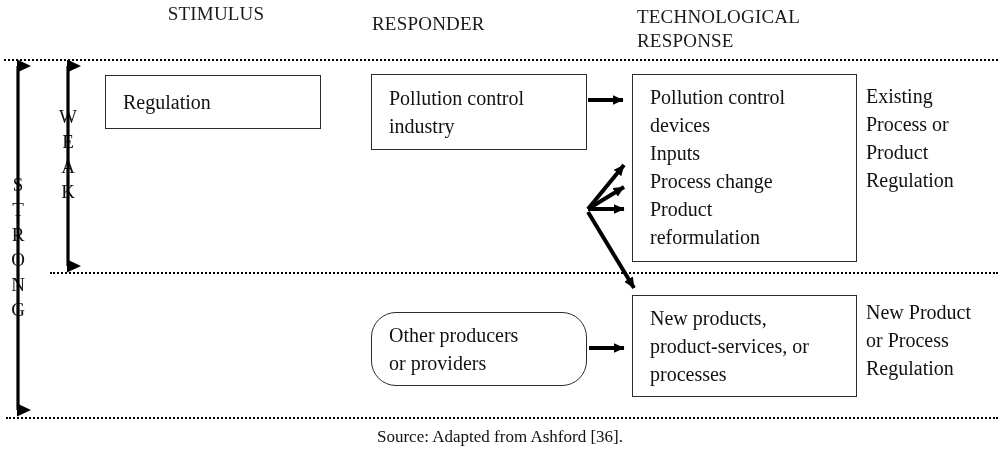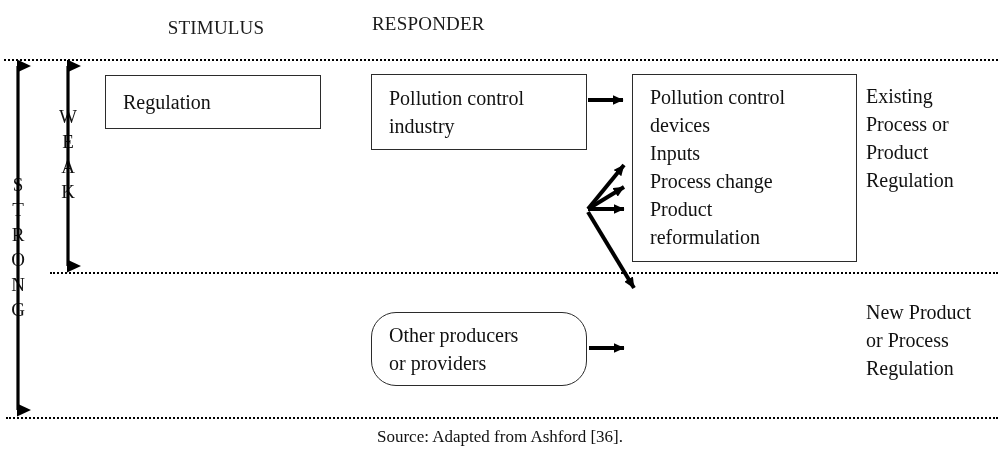--- a/index.html
+++ b/index.html
@@ -19,21 +19,21 @@
     overflow: hidden;
   }
   .col-header {
     position: absolute;
     font-size: 19px;
     line-height: 24px;
     letter-spacing: 0.2px;
     white-space: pre-line;
     color: #1a1a1a;
   }
-  .hdr-stimulus   { left: 106px; top: 16px; width: 220px; text-align: center; }
+  .hdr-stimulus   { left: 106px; top: 2px; width: 220px; text-align: center; }
   .hdr-responder  { left: 372px; top: 12px; width: 214px; text-align: left; }
   .hdr-tech       { left: 637px; top: 5px; width: 230px; text-align: left; }
 
   .dotted-rule {
     position: absolute;
     height: 0;
     border-top: 2px dotted #000;
   }
   .rule-top    { left: 4px;  top: 59px;  width: 994px; }
   .rule-mid    { left: 50px; top: 272px; width: 948px; }
@@ -107,20 +107,22 @@
     pointer-events: none;
   }
 </style>
 </head>
 <body>
 
 <div id="canvas">
 
   <div class="col-header hdr-stimulus">STIMULUS</div>
   <div class="col-header hdr-responder">RESPONDER</div>
+  <div class="col-header hdr-tech">TECHNOLOGICAL
+RESPONSE</div>
 
   <div class="dotted-rule rule-top"></div>
   <div class="dotted-rule rule-mid"></div>
   <div class="dotted-rule rule-bottom"></div>
 
   <div class="vletters letters-strong">S
 T
 R
 O
 N
@@ -147,20 +149,25 @@
 
   <div class="ebox box-techtop top-align">
     <div class="etext">Pollution control
 devices
 Inputs
 Process change
 Product
 reformulation</div>
   </div>
 
+  <div class="ebox box-techbottom">
+    <div class="etext">New products,
+product-services, or
+processes</div>
+  </div>
 
   <div class="side-label side-existing">Existing
 Process or
 Product
 Regulation</div>
   <div class="side-label side-newprod">New Product
 or Process
 Regulation</div>
 
   <svg class="overlay" viewBox="0 0 1000 459">

